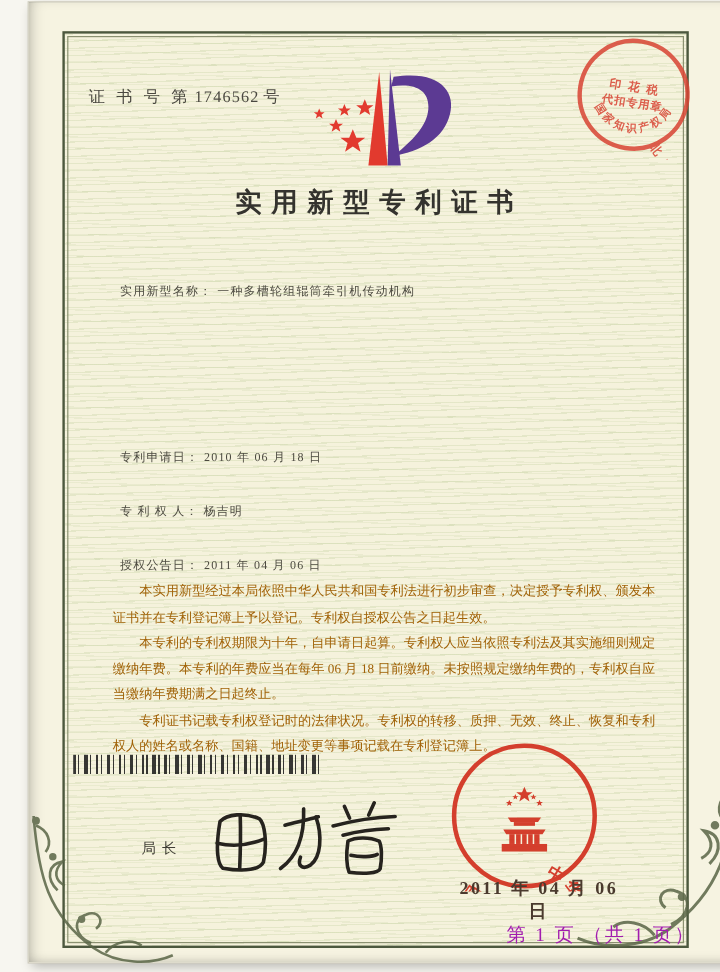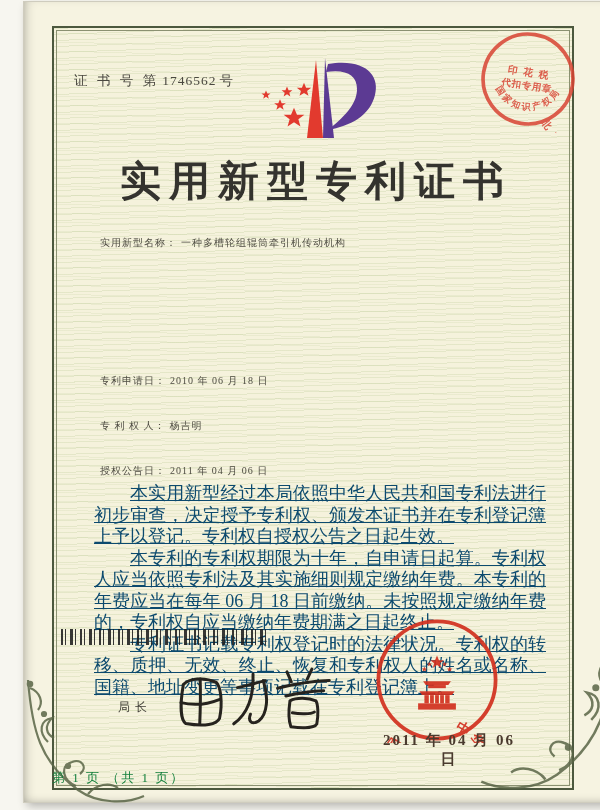--- a/index.html
+++ b/index.html
@@ -8,38 +8,38 @@
     box-shadow:0 0 0 1px #cfccbe,3px 4px 9px rgba(0,0,0,.28),
       inset 7px 0 12px -7px rgba(0,0,0,.30),inset 0 -5px 10px -5px rgba(0,0,0,.18);}
   .frame{position:absolute;left:28px;top:24px;right:38px;bottom:12px;border:2px solid #4c583e;
     background-color:#f5f2dc;
     background-image:repeating-linear-gradient(178deg,rgba(168,190,128,.22) 0 1px,transparent 1px 6px),
       repeating-linear-gradient(181.5deg,rgba(168,190,128,.14) 0 1px,transparent 1px 9px);}
   .frame-inner{position:absolute;inset:2px;border:1px solid #8b9171;}
   .cert-no{position:absolute;left:50px;top:70px;font-size:13.5px;color:#4a4840;letter-spacing:3px;}
   .cert-no .num{letter-spacing:1px;margin:0 3px;}
   .logo{position:absolute;left:230px;top:48px;width:148px;height:102px;}
-  .title{position:absolute;left:28px;top:152px;width:528px;text-align:center;font-size:41px;
+  .title{position:absolute;left:28px;top:152px;width:528px;text-align:center;font-size:22px;
     font-weight:600;color:#34332e;letter-spacing:8px;font-family:Liberation Serif, serif;}
   .field{position:absolute;left:76px;font-size:10px;color:#4c4a40;letter-spacing:1px;white-space:nowrap;}
   .field .lbl{margin-right:4px;}
-  .paras{position:absolute;left:70px;top:481px;width:452px;font-size:18px;line-height:21.5px;
-    color:#0c4a6e;text-align:justify;text-decoration:underline;}
+  .paras{position:absolute;left:70px;top:481px;width:452px;font-size:11px;line-height:21.5px;
+    color:#a16207;text-align:justify;}
   .paras p{margin:0;text-indent:2em;}
   .barcode{position:absolute;left:37px;top:627px;width:207px;height:16px;opacity:.88;
     background-image:repeating-linear-gradient(90deg,#1d1d1d 0 2px,transparent 2px 4px,#1d1d1d 4px 5px,
       transparent 5px 9px,#1d1d1d 9px 12px,transparent 12px 14px,#1d1d1d 14px 15px,transparent 15px 19px);}
   .director{position:absolute;left:94px;top:697px;font-size:12px;color:#3f3d35;letter-spacing:5px;}
   .sig{position:absolute;left:140px;top:658px;width:185px;height:84px;transform:rotate(-2deg);}
   .seal{position:absolute;left:350px;top:615px;width:126px;height:126px;opacity:.92;}
   .seal-date{position:absolute;left:350px;top:729px;width:150px;text-align:center;font-size:15px;
     font-weight:600;color:#4a3a2e;letter-spacing:2px;}
   .tax-stamp{position:absolute;left:455px;top:28px;width:98px;height:98px;transform:rotate(9deg);opacity:.85;}
-  .footer{position:absolute;left:28px;top:767px;width:528px;text-align:left;font-size:13px;
-    color:#15803d;letter-spacing:2px;}
+  .footer{position:absolute;left:28px;top:767px;width:528px;text-align:right;font-size:16px;
+    color:#a21caf;letter-spacing:2px;}
   .orn{position:absolute;opacity:.85;}
   .orn-bl{left:-6px;top:672px;}
   .orn-br{left:450px;top:640px;transform:scaleX(-1);}
 </style>
 </head>
 <body>
 
 <div class="paper">
 
   <div class="frame">

